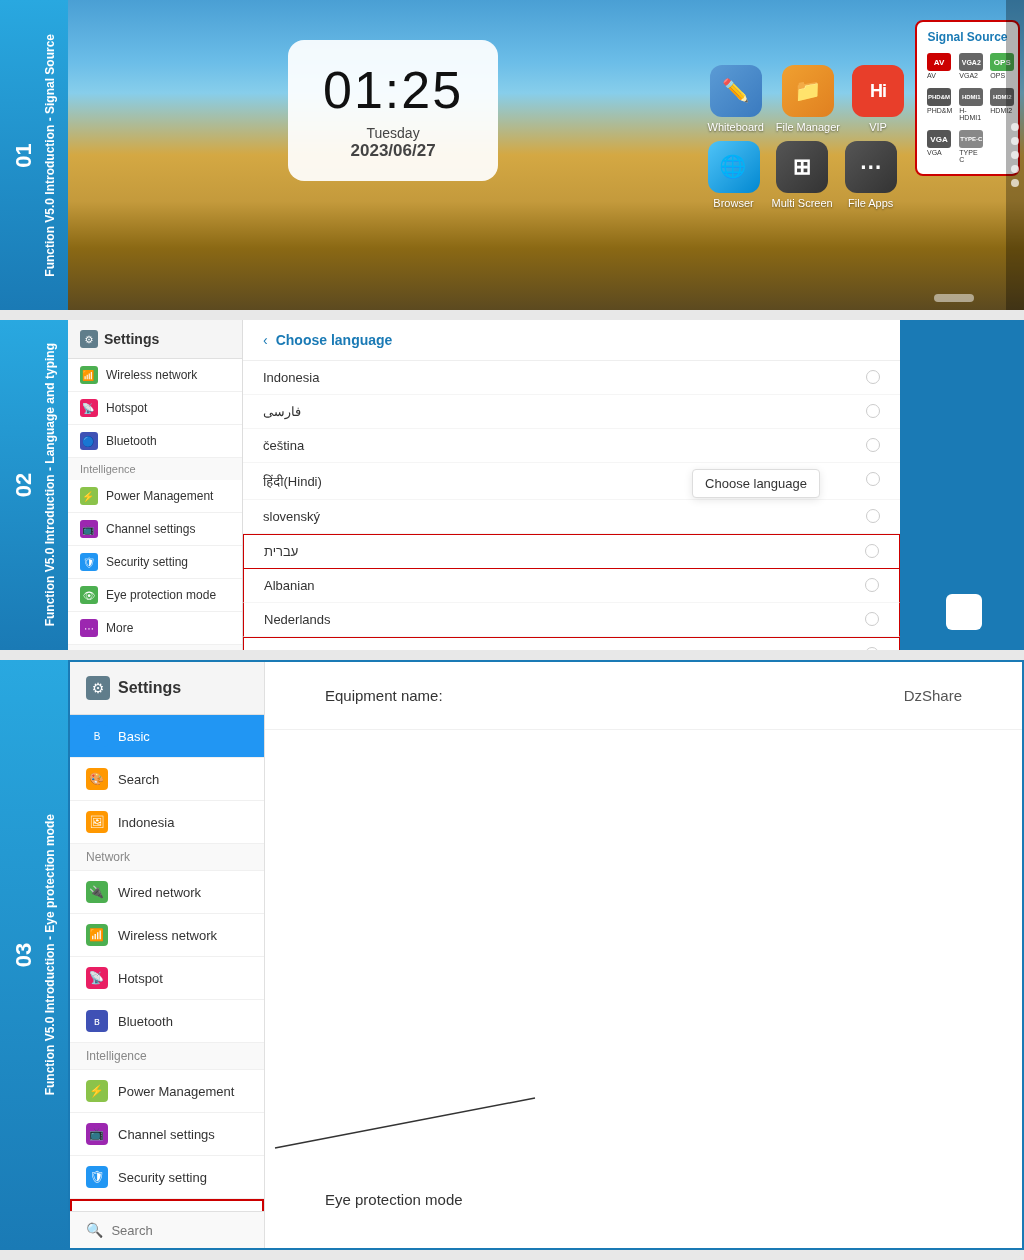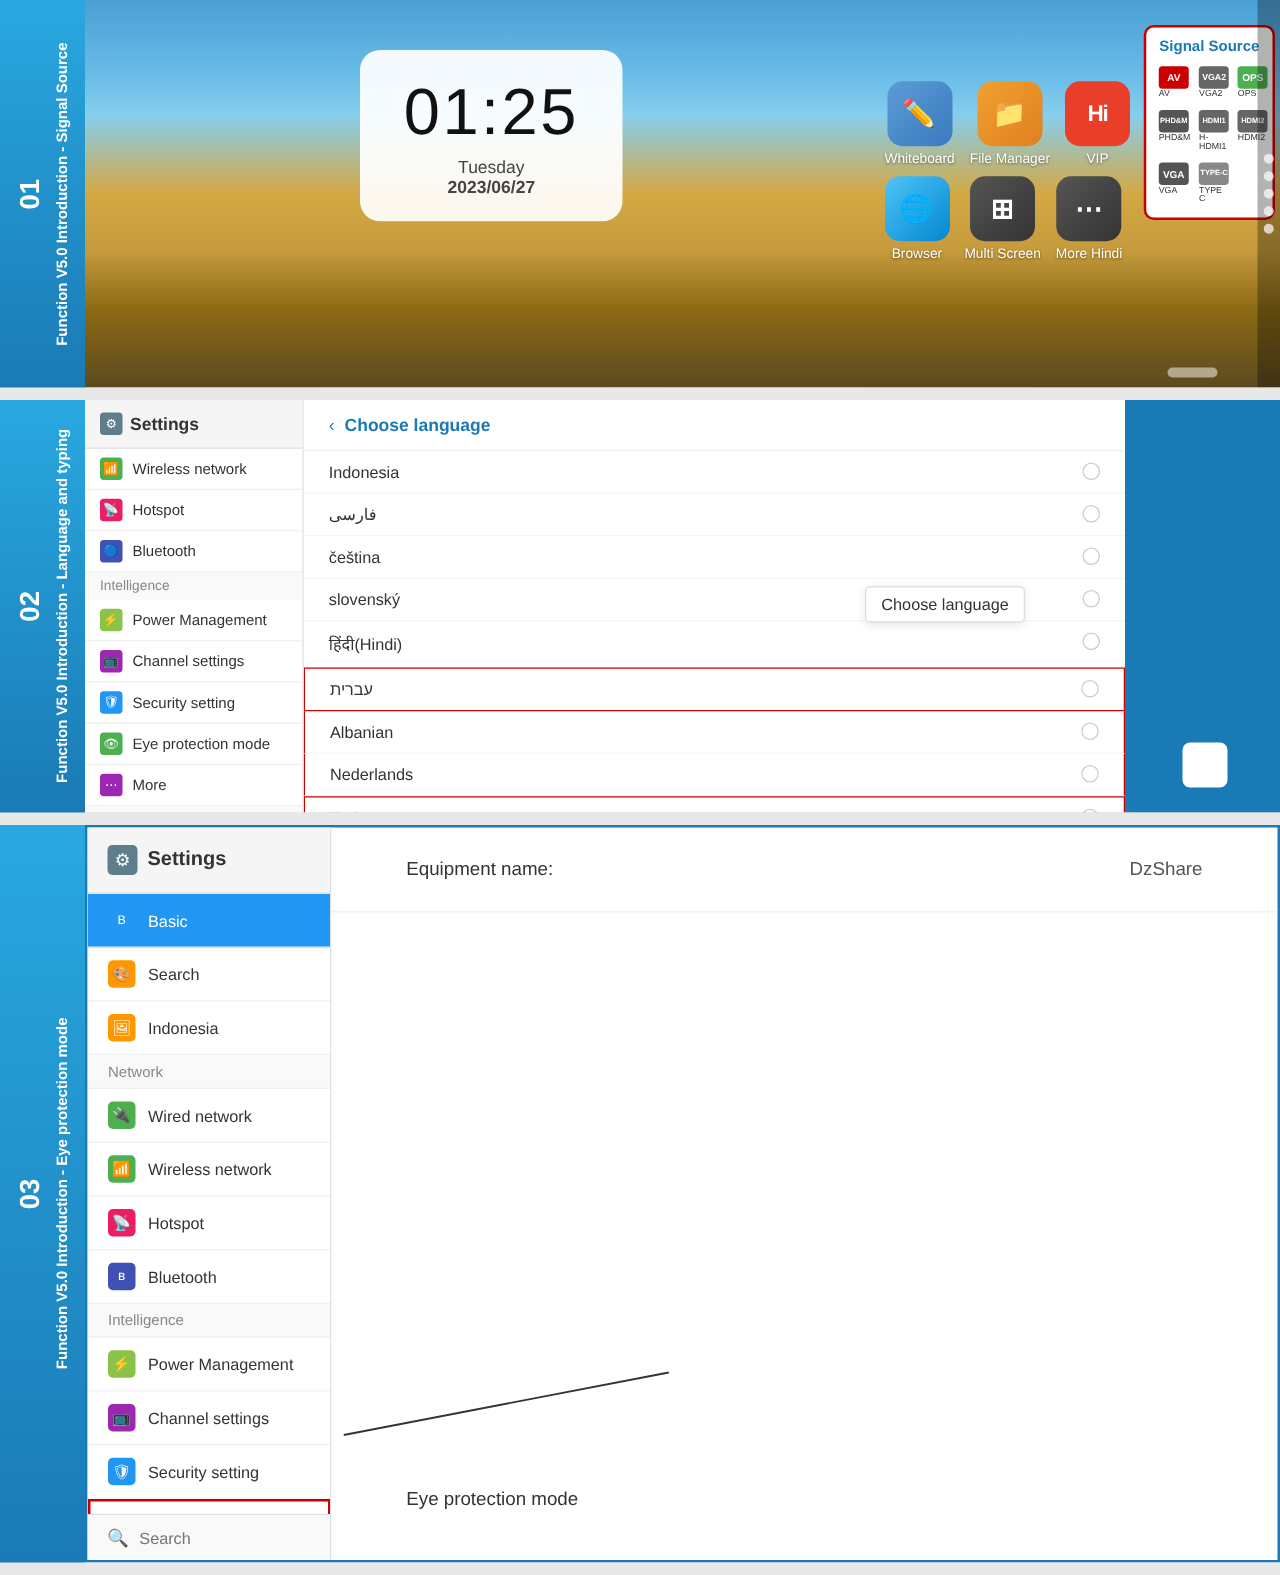--- a/index.html
+++ b/index.html
@@ -115,21 +115,21 @@
       letter-spacing: 2px;
     }
 
     .clock-day {
       font-size: 14px;
       color: #444;
       margin-top: 5px;
     }
 
     .clock-date {
-      font-size: 14px;
+      font-size: 17px;
       color: #444;
       font-weight: bold;
     }
 
     
     .app-icons {
       position: absolute;
       right: 120px;
       top: 65px;
       display: flex;
@@ -632,21 +632,21 @@
           <div class="app-icon">
             <div class="app-icon-img icon-browser">🌐</div>
             <span class="app-icon-label">Browser</span>
           </div>
           <div class="app-icon">
             <div class="app-icon-img icon-multiscreen">⊞</div>
             <span class="app-icon-label">Multi Screen</span>
           </div>
           <div class="app-icon">
             <div class="app-icon-img icon-moreapps">⋯</div>
-            <span class="app-icon-label">More Hindi</span>
+            <span class="app-icon-label">File Apps</span>
           </div>
         </div>
       </div>
 
       <div class="signal-source-panel">
         <div class="signal-source-title">Signal Source</div>
         <div class="signal-grid">
           <div class="signal-item">
             <div class="signal-icon sig-av">AV</div>
             <span class="signal-label">AV</span>
@@ -763,25 +763,25 @@
           </li>
           <li class="language-item">
             <span>فارسی</span>
             <div class="radio-circle"></div>
           </li>
           <li class="language-item">
             <span>čeština</span>
             <div class="radio-circle"></div>
           </li>
           <li class="language-item">
+            <span>हिंदी(Hindi)</span>
+            <div class="radio-circle"></div>
+          </li>
+          <li class="language-item">
             <span>slovenský</span>
-            <div class="radio-circle"></div>
-          </li>
-          <li class="language-item">
-            <span>हिंदी(Hindi)</span>
             <div class="radio-circle"></div>
           </li>
           <li class="language-item highlighted" style="border:1.5px solid #cc0000;">
             <span>עברית</span>
             <div class="radio-circle"></div>
           </li>
           <li class="language-item" style="border-left:1.5px solid #cc0000;border-right:1.5px solid #cc0000;">
             <span>Albanian</span>
             <div class="radio-circle"></div>
           </li>

